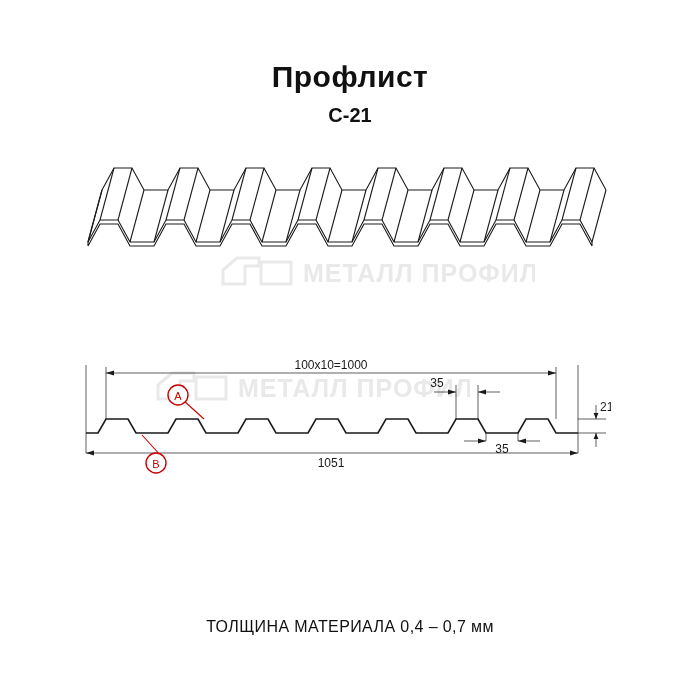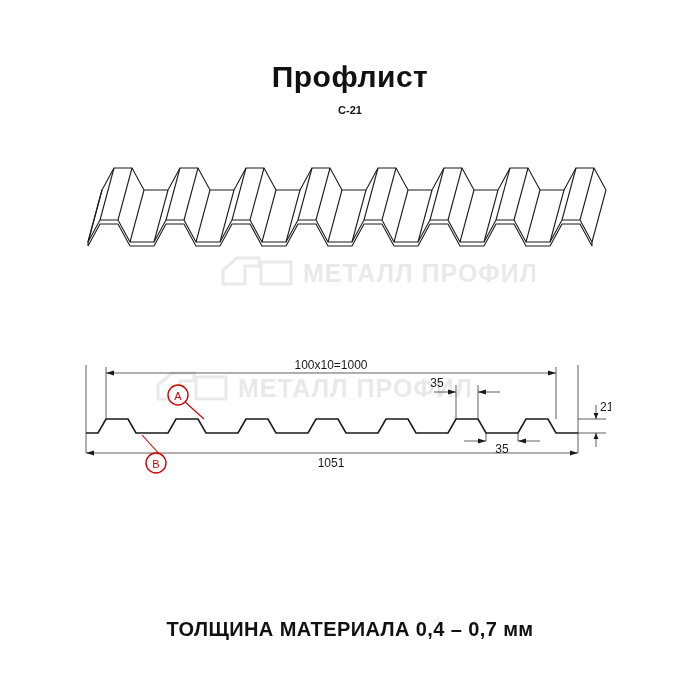--- a/index.html
+++ b/index.html
@@ -31,21 +31,21 @@
     font-weight: bold;
     letter-spacing: 0.5px;
     color: #111;
   }
   .subtitle {
     position: absolute;
     left: 0;
     top: 104px;
     width: 700px;
     text-align: center;
-    font-size: 11px;
+    font-size: 20px;
     font-weight: bold;
     color: #111;
   }
   .perspective {
     position: absolute;
     left: 80px;
     top: 150px;
     width: 540px;
     height: 130px;
   }
@@ -55,22 +55,22 @@
     top: 345px;
     width: 545px;
     height: 150px;
   }
   .footer {
     position: absolute;
     left: 0;
     top: 618px;
     width: 700px;
     text-align: center;
-    font-size: 20px;
-    font-weight: bold;
+    font-size: 16px;
+    font-weight: normal;
     letter-spacing: 0.4px;
     color: #111;
   }
   .watermark {
     position: absolute;
     pointer-events: none;
     opacity: 1;
   }
   .wm1 { left: 215px; top: 240px; }
   .wm2 { left: 150px; top: 355px; }

